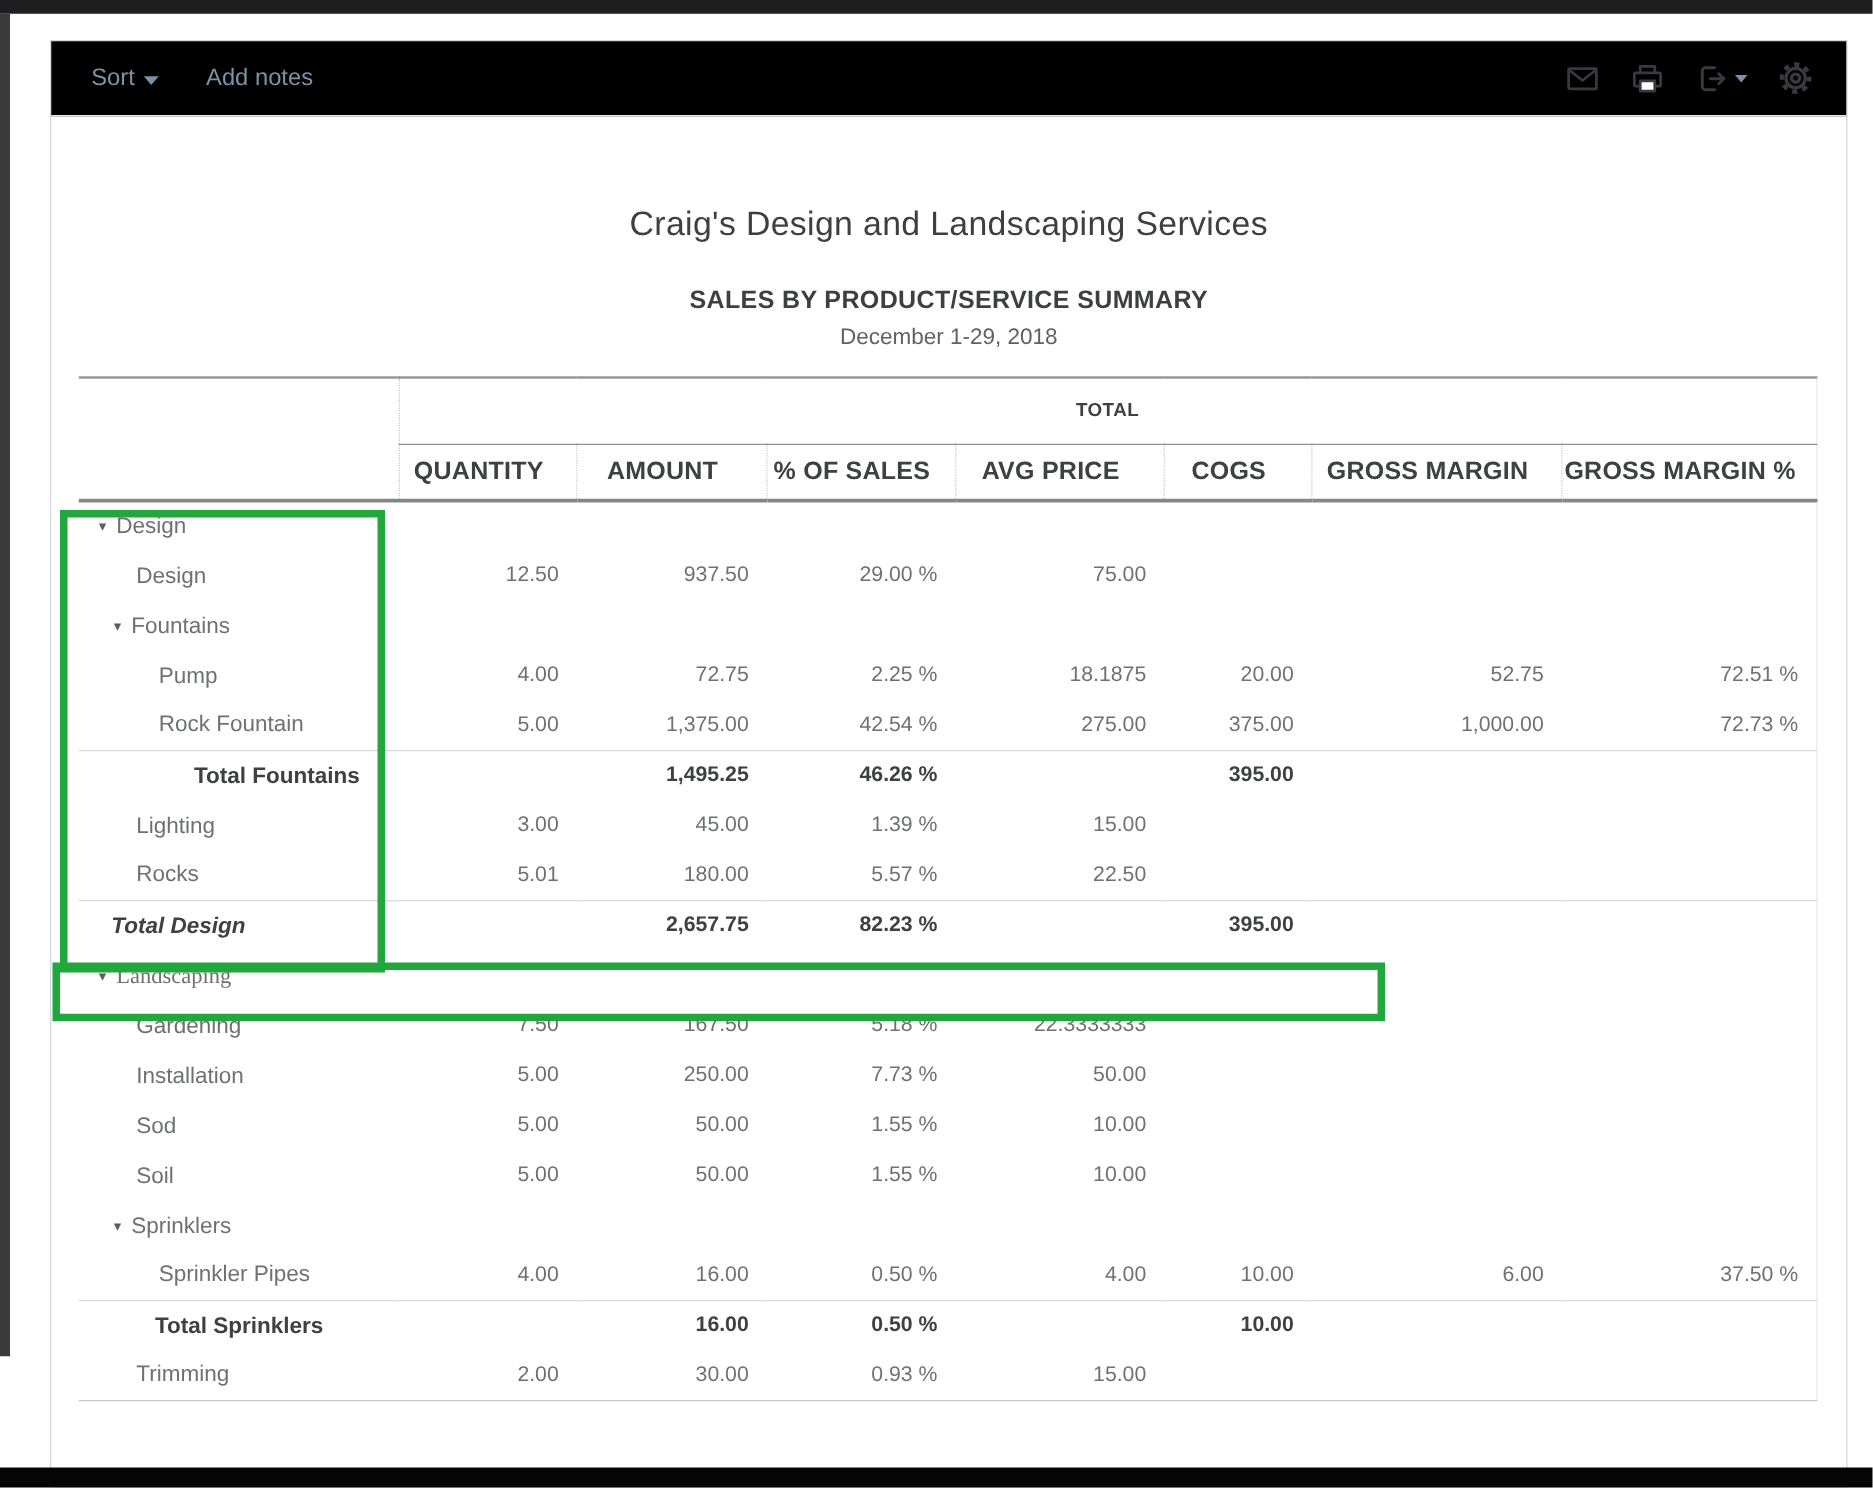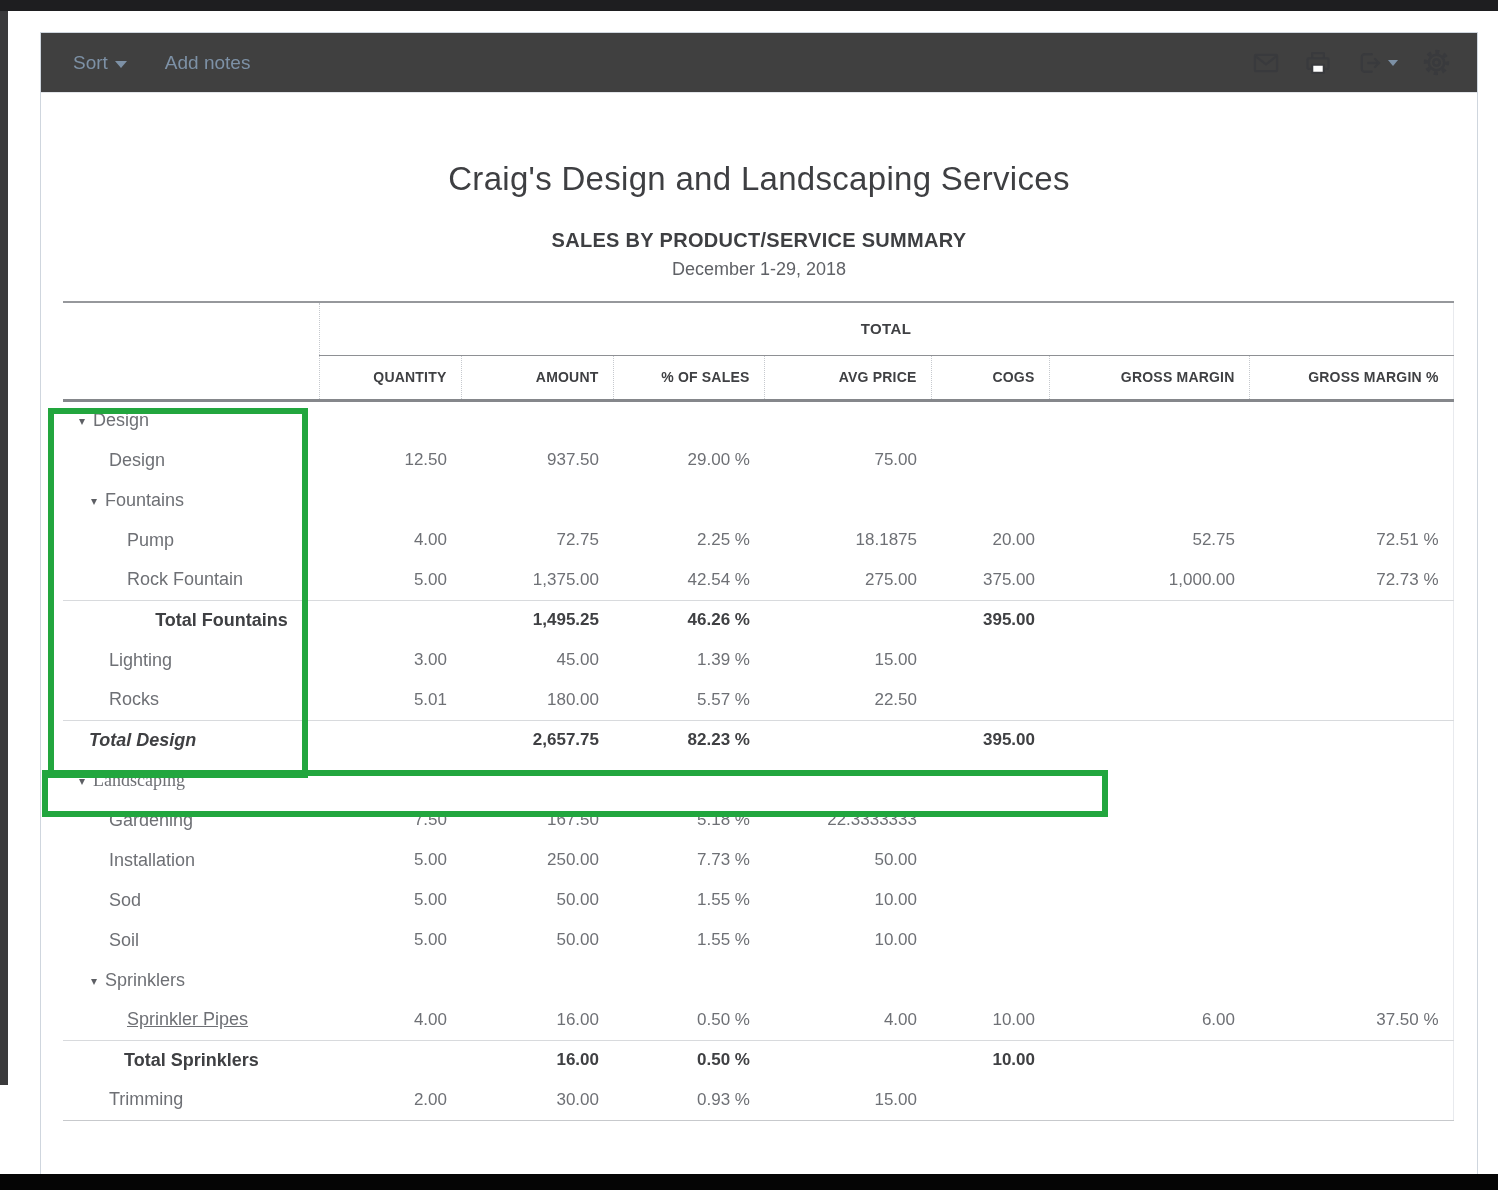--- a/index.html
+++ b/index.html
@@ -14,53 +14,53 @@
   .topbar   { position:absolute; left:0; top:0; width:1498px; height:11px; background:#1e1e20; z-index:30; }
   .leftbar  { position:absolute; left:0; top:11px; width:8px; height:1074px; background:#3a3a3c; z-index:30; }
   .bottombar{ position:absolute; left:0; top:1174px; width:1498px; height:16px; background:#050505; z-index:30; }
 
   
   .card {
     position:absolute; left:40px; top:32px; width:1438px; height:1158px;
     background:#fff; border:1px solid #cfd6de; z-index:5;
   }
   .toolbar {
-    height:60px; background:#404040; border-bottom:1px solid #e2e5e9;
+    height:60px; background:#000000; border-bottom:1px solid #e2e5e9;
     display:flex; align-items:center; justify-content:space-between; padding:0 26px 0 32px;
   }
   .toolbar-left { display:flex; align-items:center; gap:38px; }
   .link-btn {
     background:none; border:none; padding:0; cursor:pointer;
     font-family:inherit; font-size:19px; color:#7d91a6; display:flex; align-items:center; gap:7px;
   }
   .caret-down { width:0; height:0; border-left:6px solid transparent; border-right:6px solid transparent; border-top:7px solid #7d91a6; margin-top:3px; }
   .toolbar-right { display:flex; align-items:center; gap:24px; }
   .icon-btn { background:none; border:none; padding:0; cursor:pointer; display:flex; align-items:center; gap:4px; }
   .icon-btn svg { display:block; }
   .caret-sm { width:0; height:0; border-left:5px solid transparent; border-right:5px solid transparent; border-top:6px solid #7d91a6; }
 
   
   .title-block { text-align:center; padding-top:64px; }
-  .title-block h1 { margin:0; font-size:33px; line-height:44px; font-weight:400; color:#3e3f42; letter-spacing:.3px; }
+  .title-block h1 { margin:0; font-size:27px; line-height:44px; font-weight:400; color:#3e3f42; letter-spacing:.3px; }
   .title-block h2 { margin:26px 0 0 0; font-size:20px; line-height:26px; font-weight:700; color:#3e3f42; letter-spacing:.3px; }
   .title-block .date { margin-top:4px; font-size:18px; line-height:24px; color:#5f6166; }
 
   
   table.report {
     margin:20px 0 0 22px; width:1390px; border-collapse:collapse; table-layout:fixed;
     border-top:2px solid #96989c; border-right:1px solid #e8eaee;
   }
   thead th { font-weight:700; color:#3f4043; padding:0; }
   tr.group-row th { height:53px; }
   th.total-span {
     border-left:1px dotted #c6c9ce; border-right:1px dotted #c6c9ce;
     border-bottom:1px solid #8e9094; text-align:center; font-size:15px; letter-spacing:.4px; vertical-align:middle;
   }
   tr.cols-row th { height:45px; border-bottom:3px solid #85878b; vertical-align:middle; }
-  tr.cols-row th.col { text-align:right; padding-right:14px; font-size:14px; letter-spacing:.2px; border-left:1px dotted #c6c9ce; }
+  tr.cols-row th.col { text-align:center; padding-right:14px; font-size:20px; letter-spacing:.2px; border-left:1px dotted #c6c9ce; }
   tr.cols-row th.col:last-child { border-right:1px dotted #c6c9ce; }
 
   tbody td { height:40px; vertical-align:middle; padding:0; }
   td.num-cell { text-align:right; padding-right:14px; font-size:17px; color:#6e7075; white-space:nowrap; }
   td.label-cell { font-size:18px; color:#6e7075; white-space:nowrap; }
   .tri { display:inline-block; color:#5d5f64; font-size:12px; margin-right:8px; vertical-align:1px; cursor:pointer; }
   tr.row-total td { border-top:1px solid #d8dadd; }
   tr.row-total td.label-cell, tr.row-total td.num-cell { font-weight:700; color:#3f4043; }
   tbody tr:last-child td { border-bottom:1px solid #c7c9cc; }
 
@@ -297,21 +297,21 @@
           <td class="label-cell" style="padding-left: 28px;"><span class="tri">▾</span><span>Sprinklers</span></td>
           <td class="num-cell"></td>
           <td class="num-cell"></td>
           <td class="num-cell"></td>
           <td class="num-cell"></td>
           <td class="num-cell"></td>
           <td class="num-cell"></td>
           <td class="num-cell"></td>
         </tr>
         <tr class="row-item">
-          <td class="label-cell" style="padding-left: 64px; text-decoration: underline;"><span>Sprinkler Pipes</span></td>
+          <td class="label-cell" style="padding-left: 64px;"><span>Sprinkler Pipes</span></td>
           <td class="num-cell">4.00</td>
           <td class="num-cell">16.00</td>
           <td class="num-cell">0.50 %</td>
           <td class="num-cell">4.00</td>
           <td class="num-cell">10.00</td>
           <td class="num-cell">6.00</td>
           <td class="num-cell">37.50 %</td>
         </tr>
         <tr class="row-total">
           <td class="label-cell" style="padding-left: 61px;"><span>Total Sprinklers</span></td>

